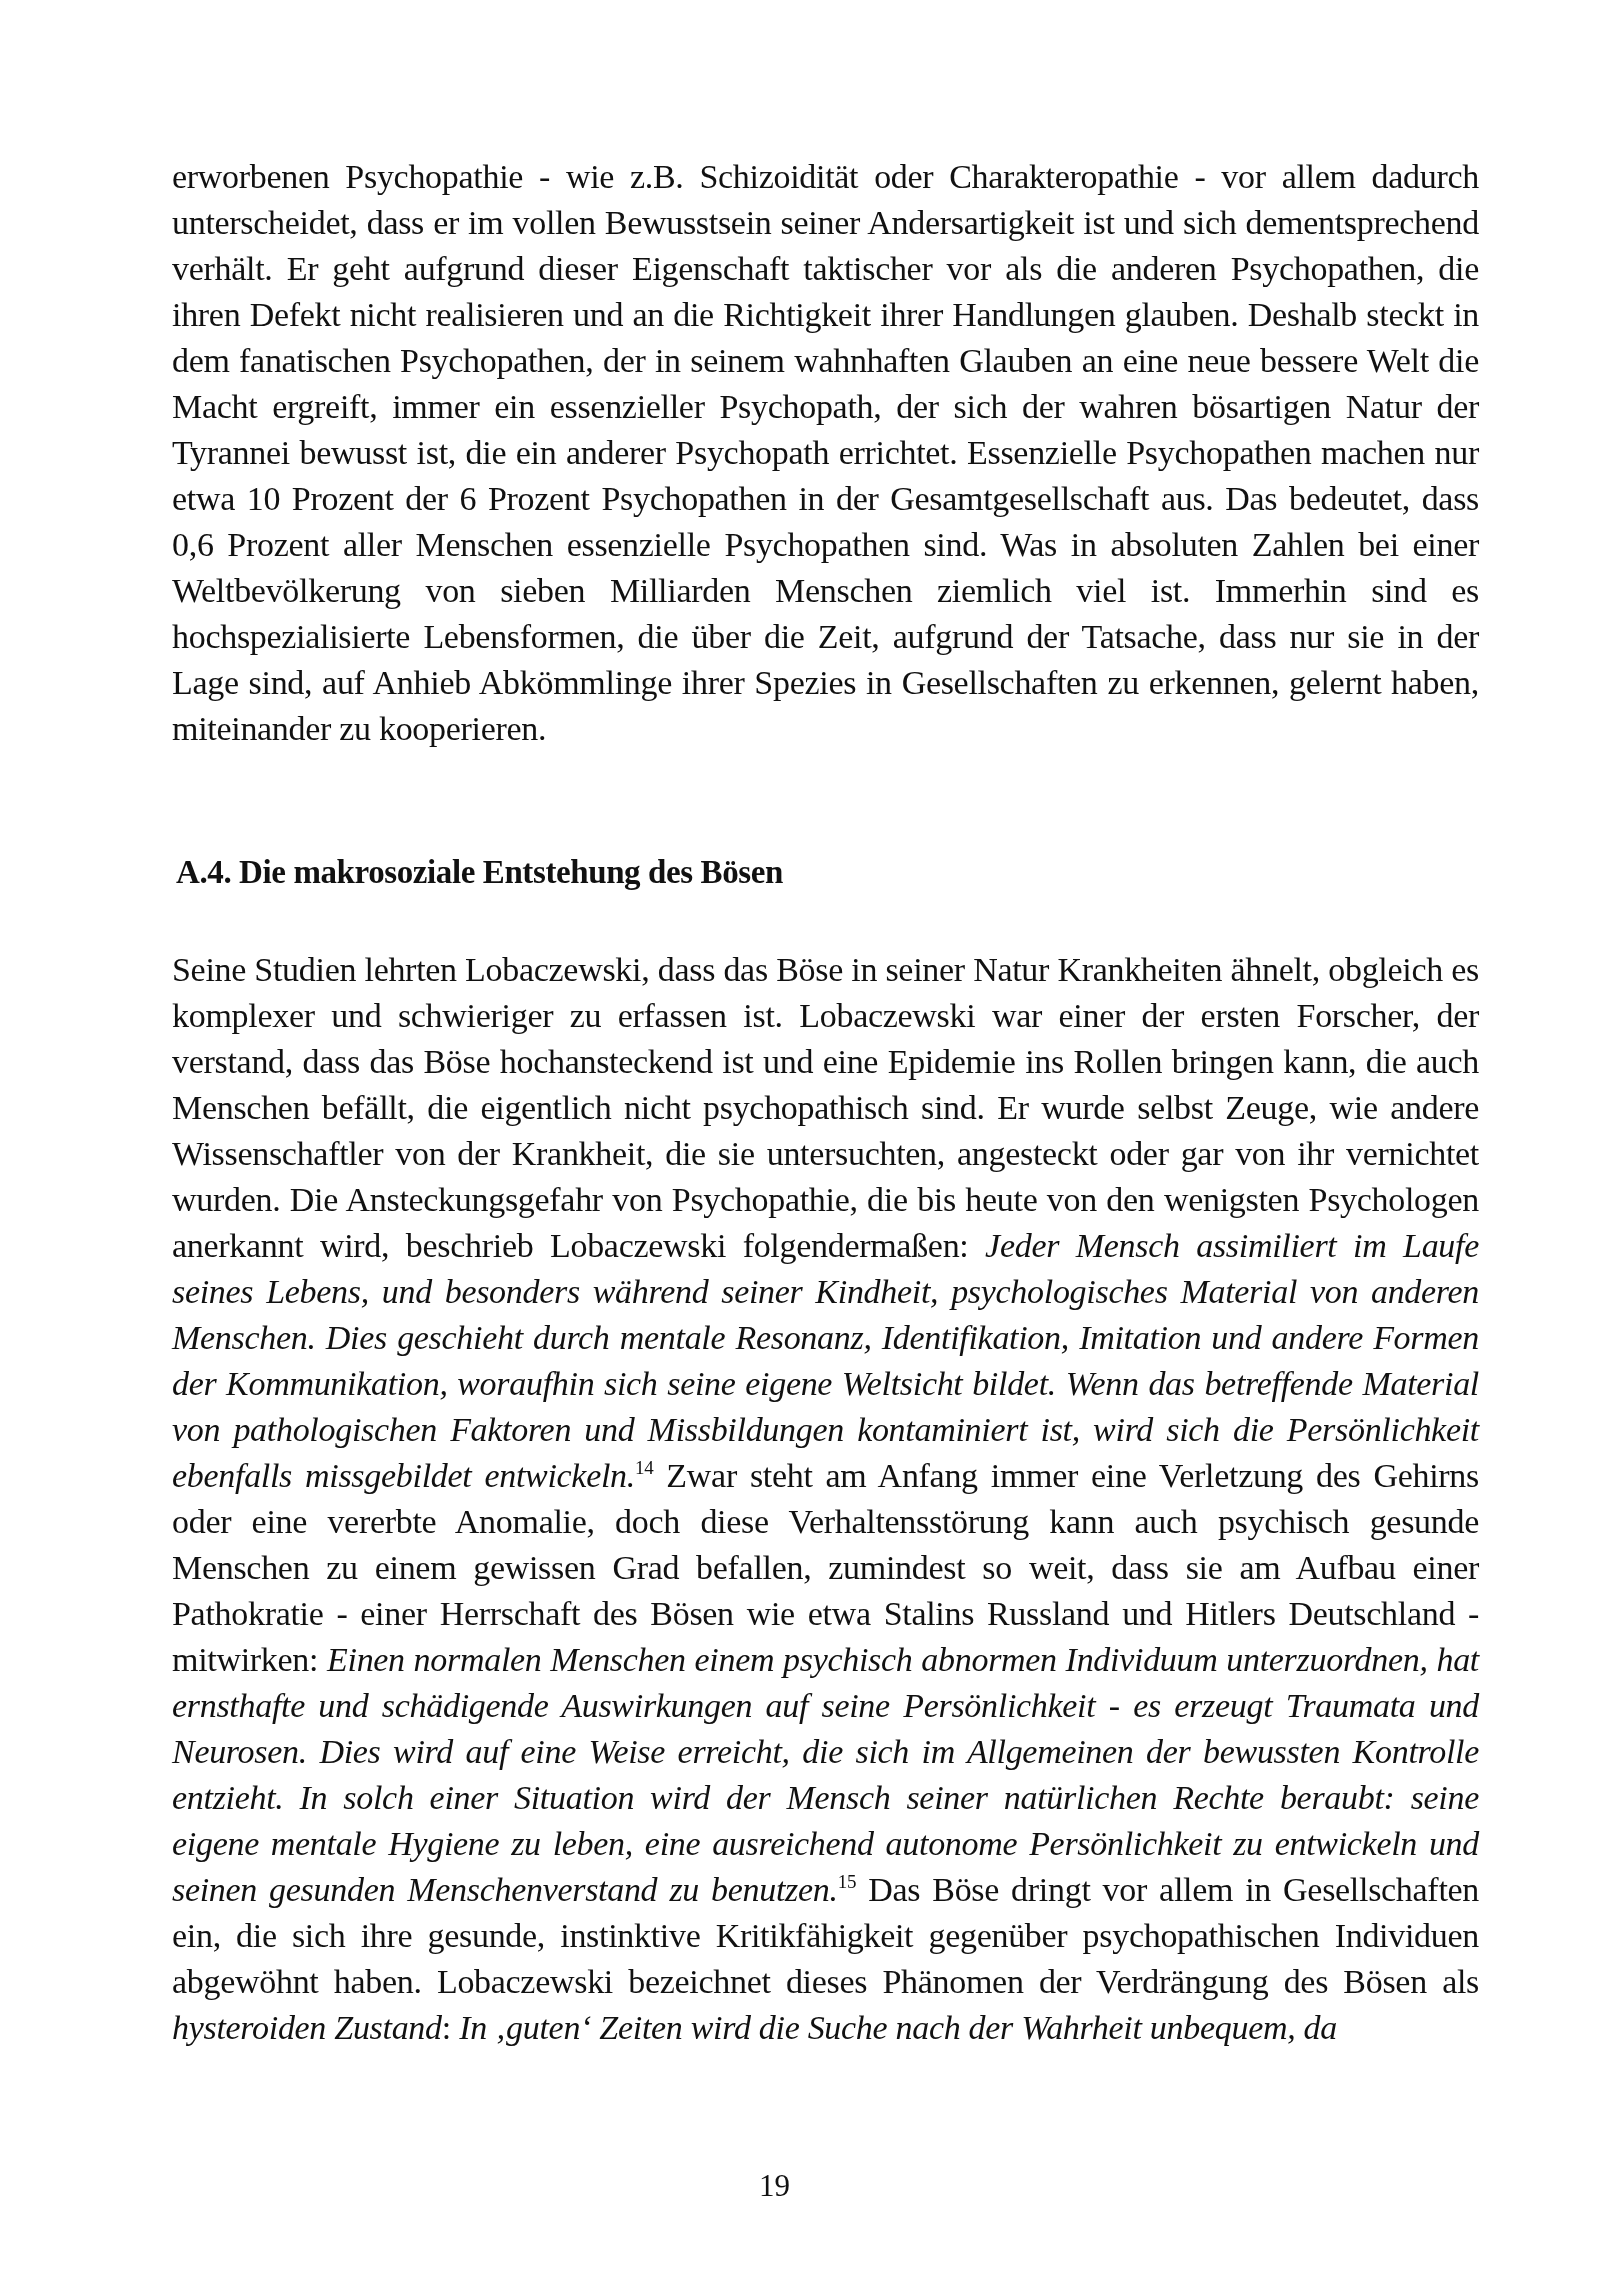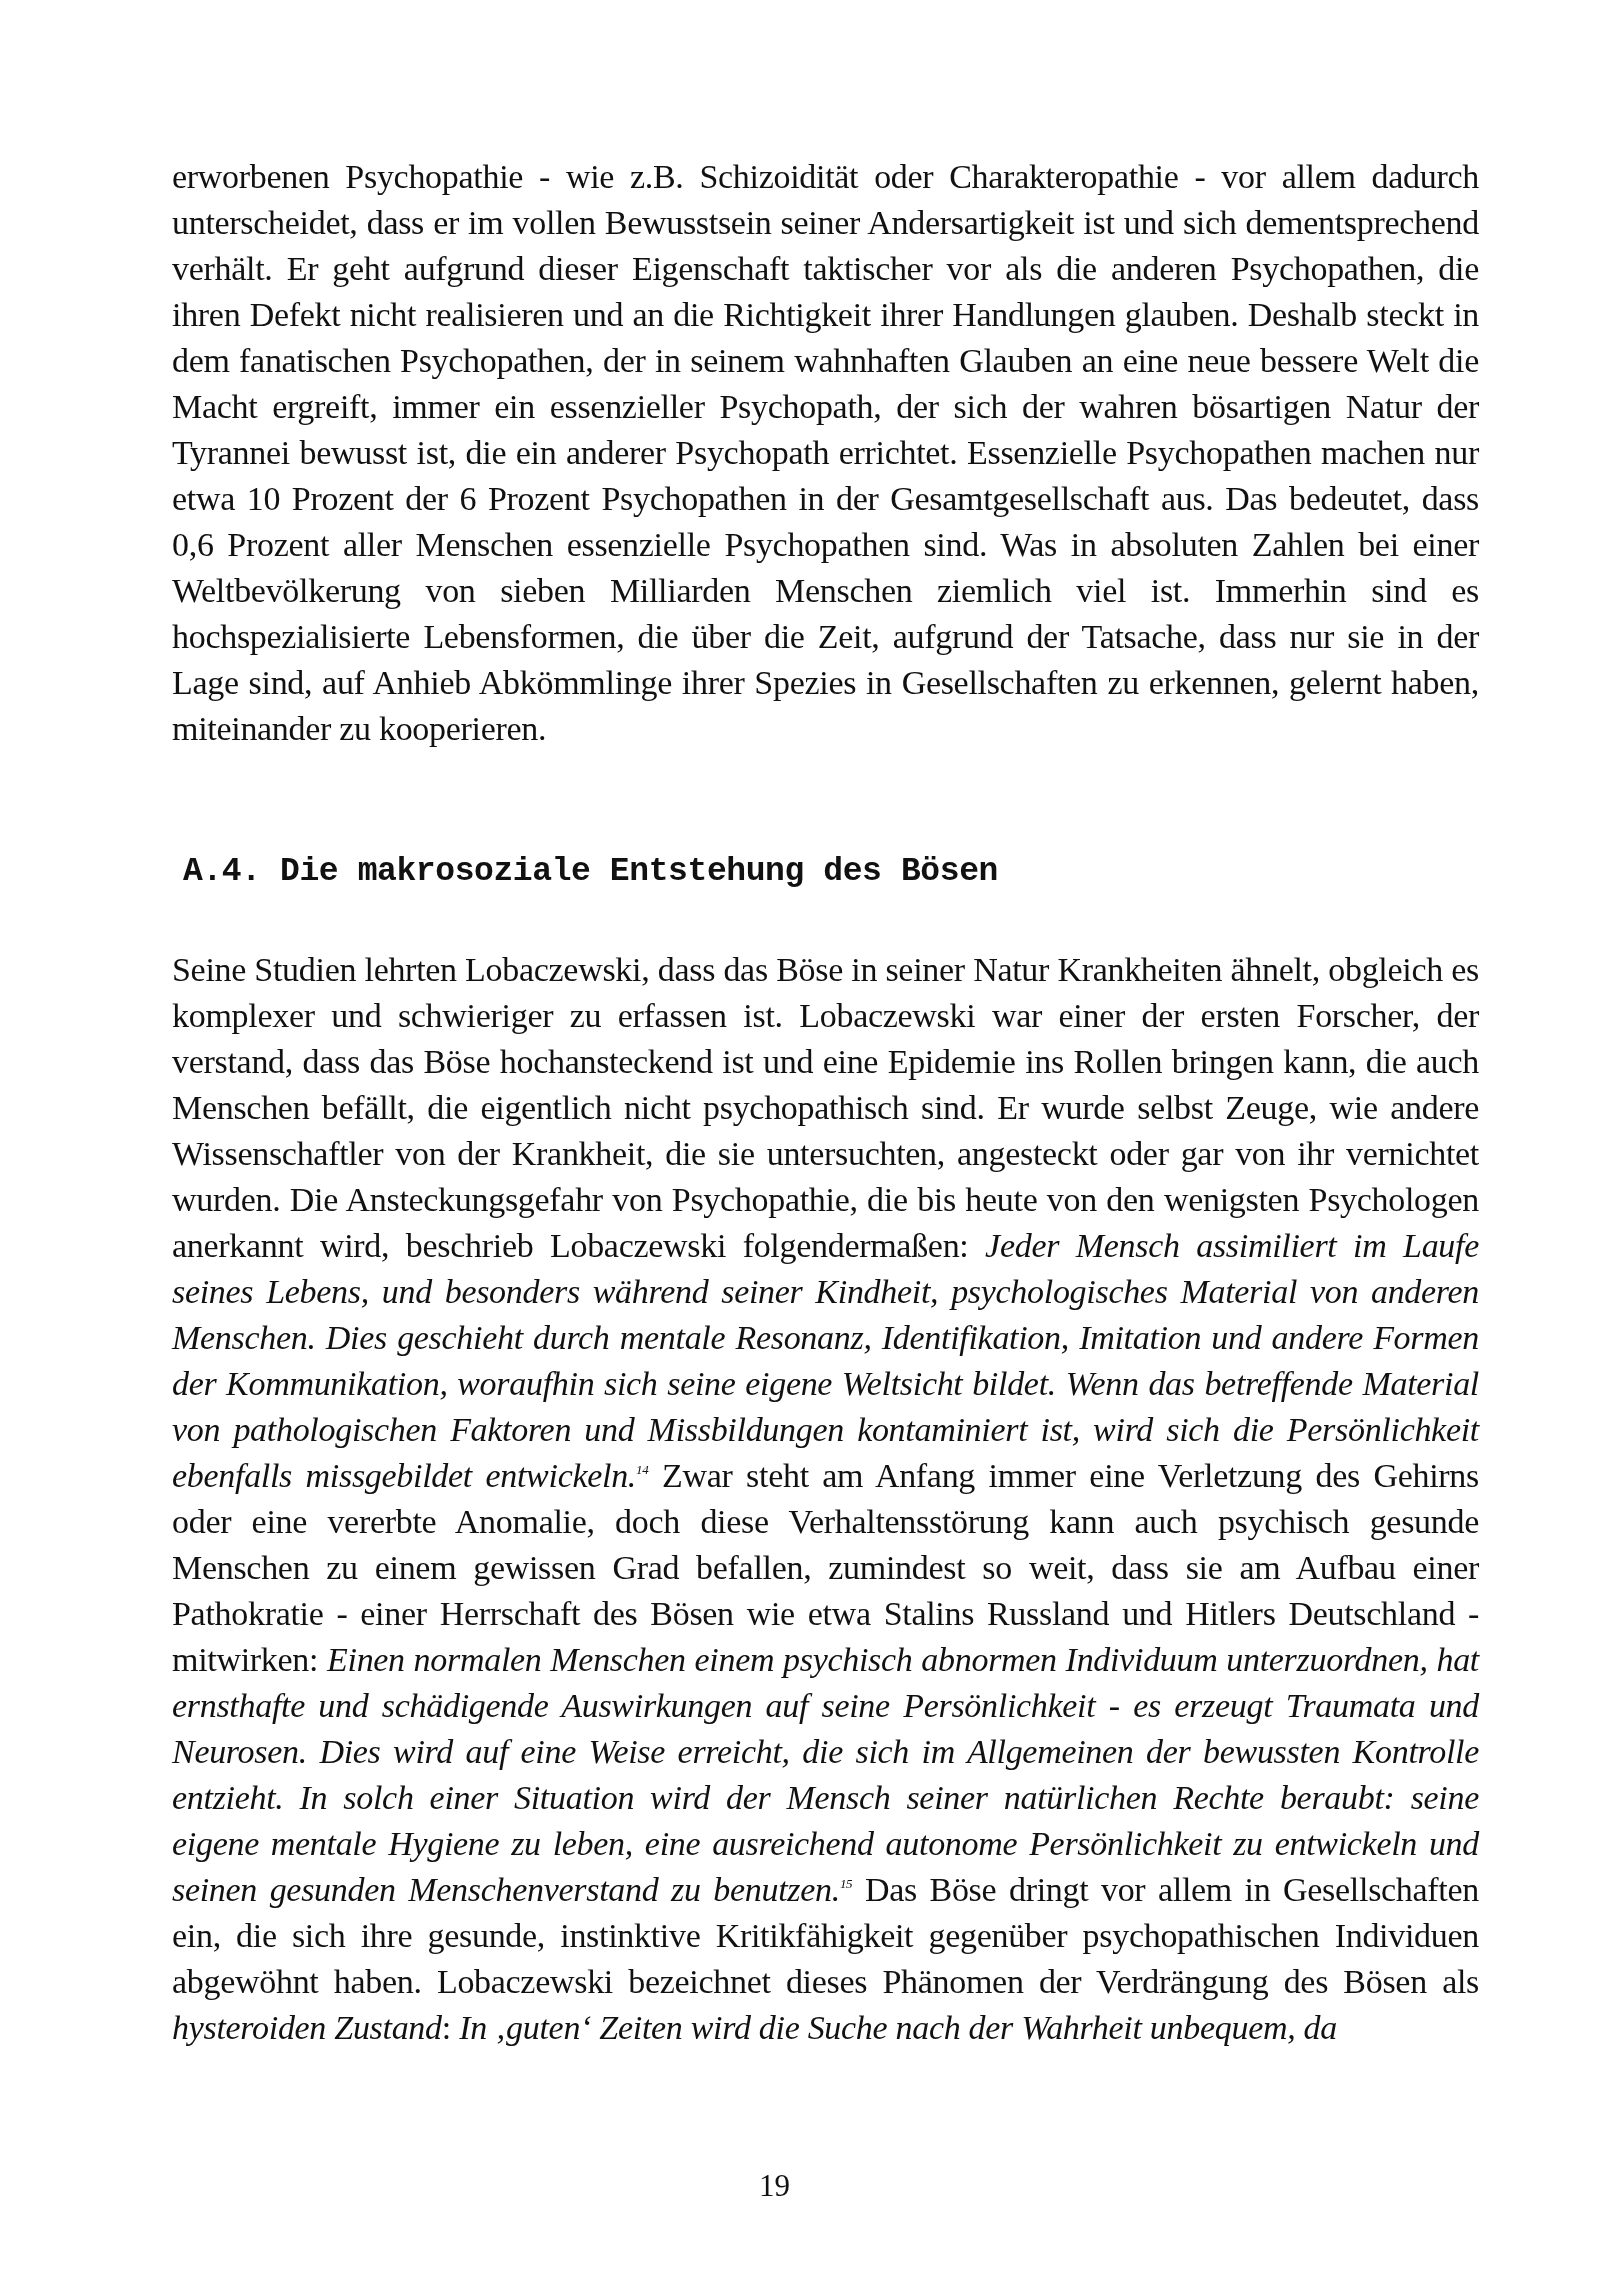--- a/index.html
+++ b/index.html
@@ -30,33 +30,32 @@
     word-spacing: 0px;
   }
   .para b {
     font-weight: normal;
   }
   .para i {
     font-style: italic;
     margin-top: 28px;
   }
   .para sup {
-    font-size: 13px;
+    font-size: 19px;
     line-height: 0;
-    font-style: italic;
     vertical-align: 13.4px;
   }
   .heading {
-    font-family: Liberation Mono, monospace;
+    font-family: Liberation Serif, serif;
     font-weight: bold;
     font-size: 33px;
     line-height: 38px;
     margin: 0;
     position: absolute;
-    left: 11px;
+    left: 4px;
     top: 699px;
     letter-spacing: -0.4px;
   }
   #p1 { position: absolute; left: 0; top: 0; }
   #p2 { position: absolute; left: 0; top: 793px; }
   .page-number {
     position: absolute;
     left: 759px;
     top: 2165px;
     font-family: "Liberation Serif", "DejaVu Serif", serif;

